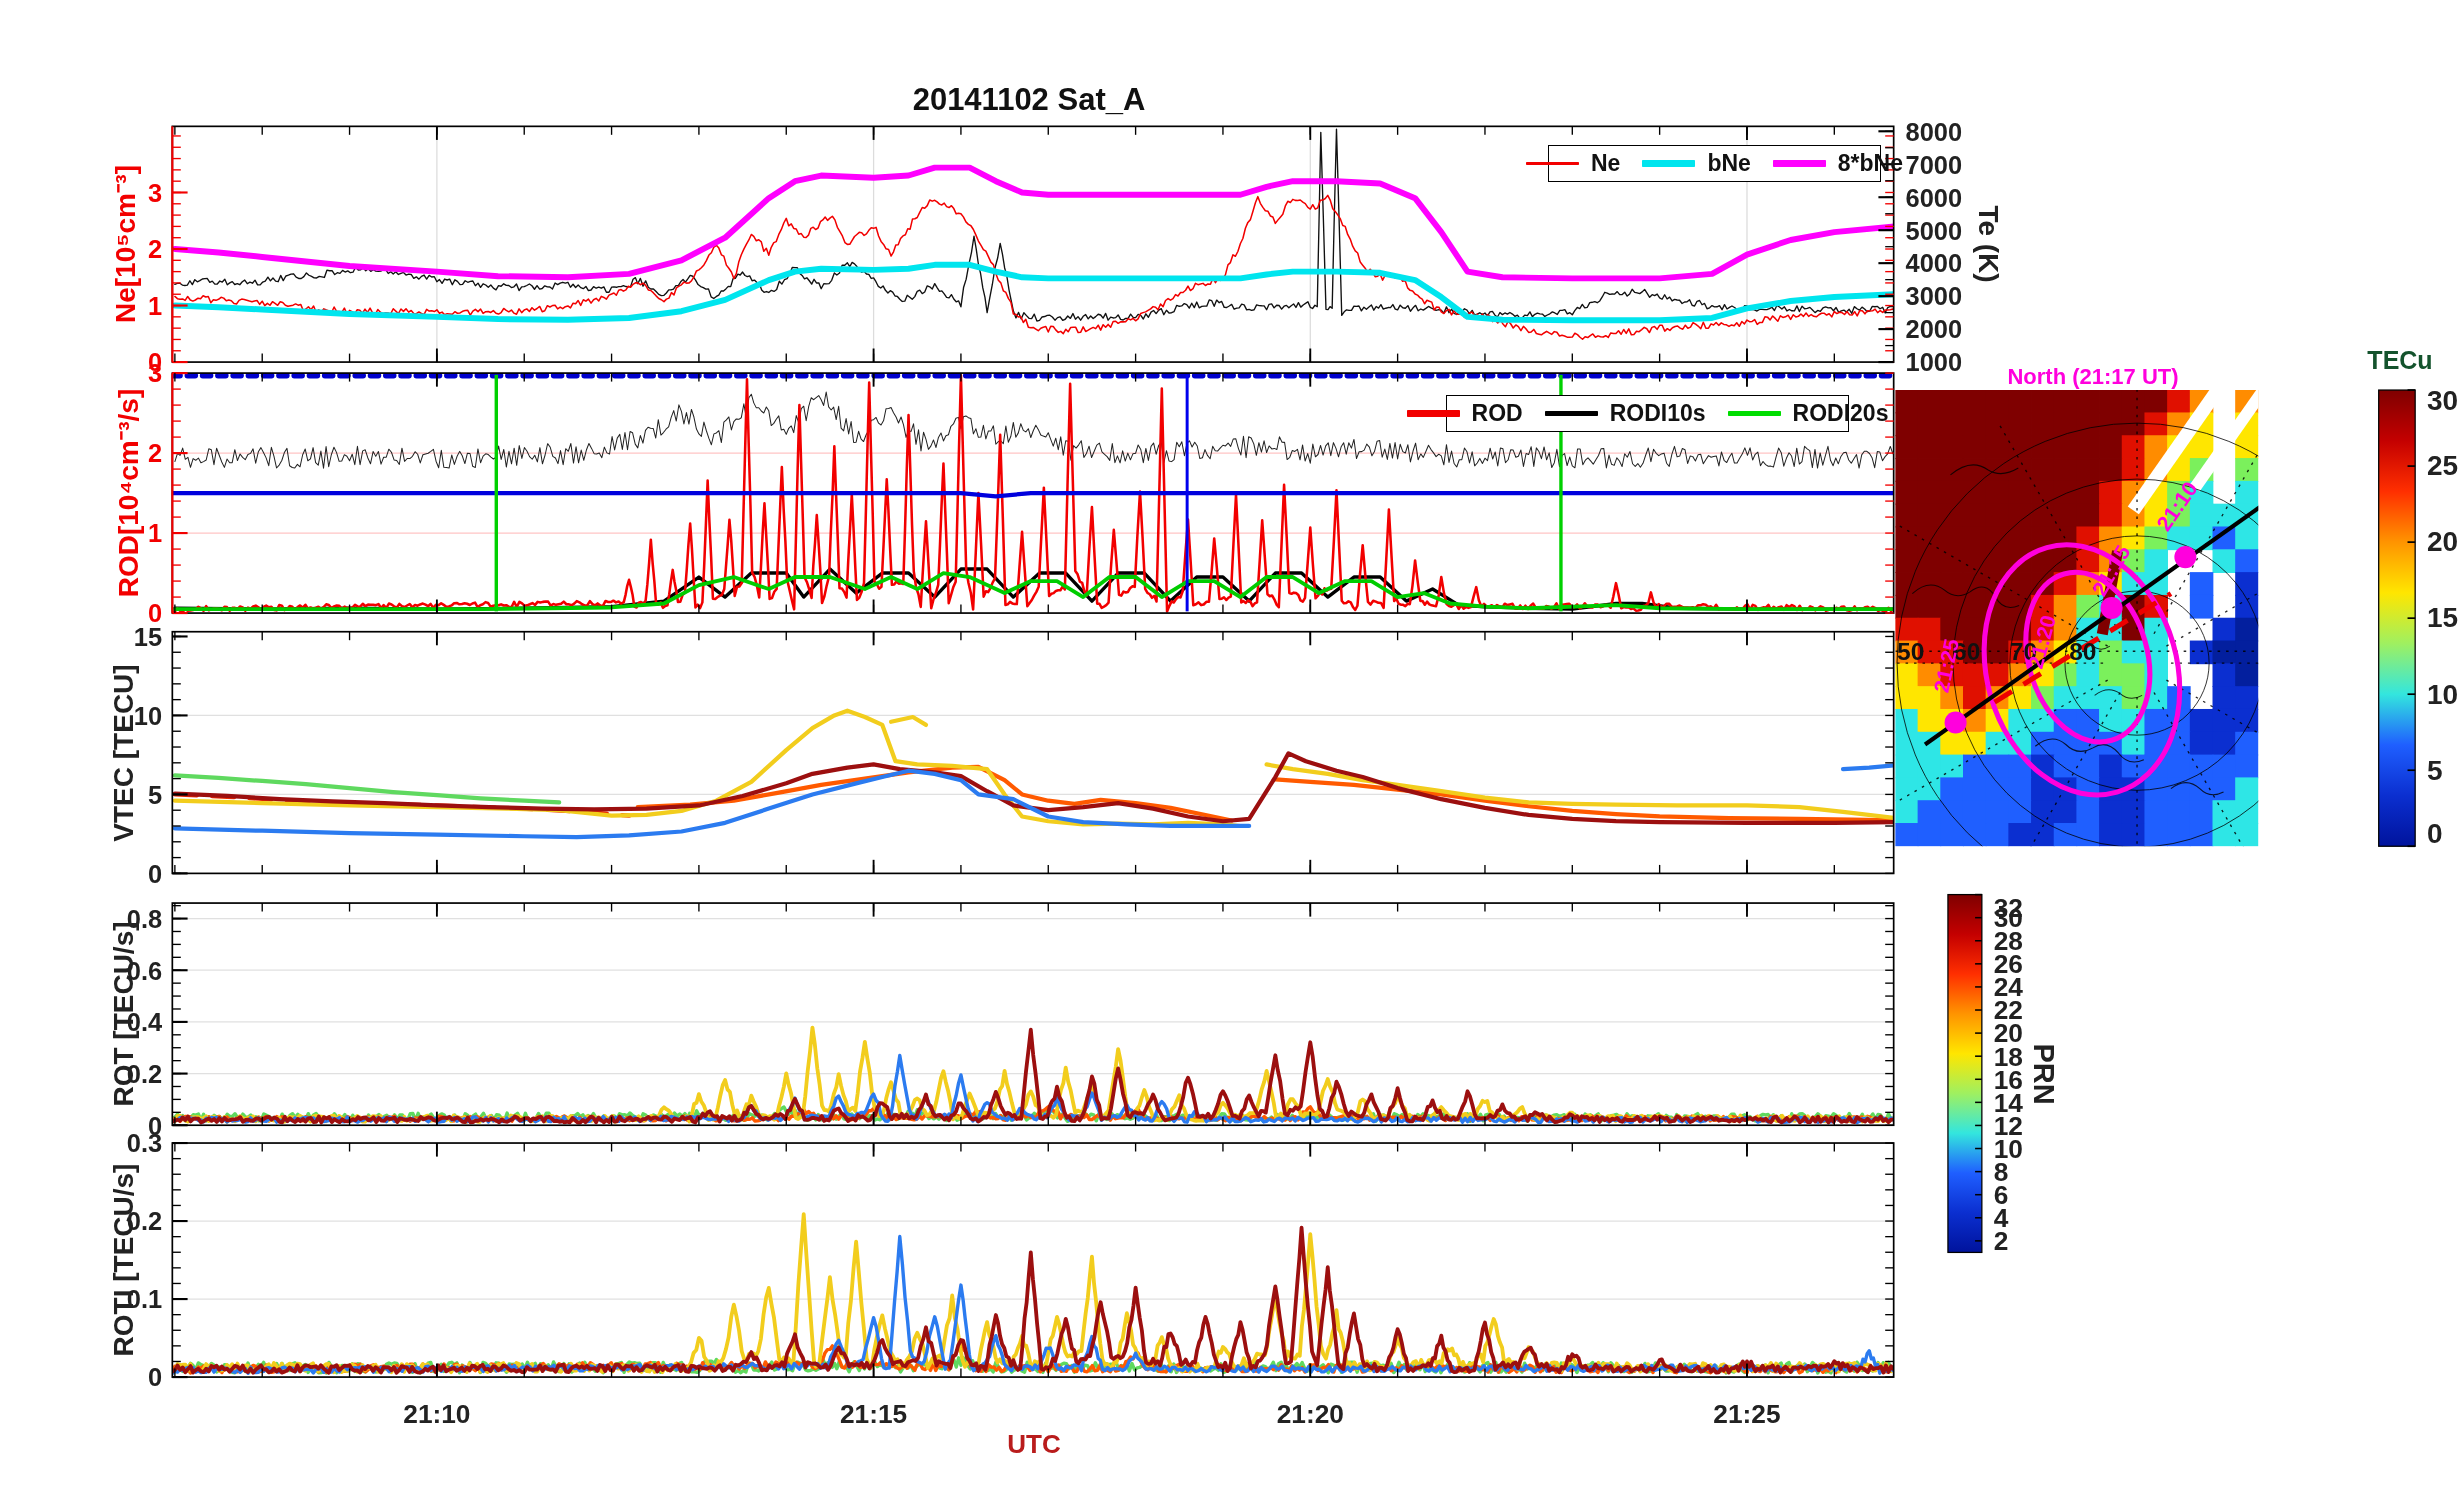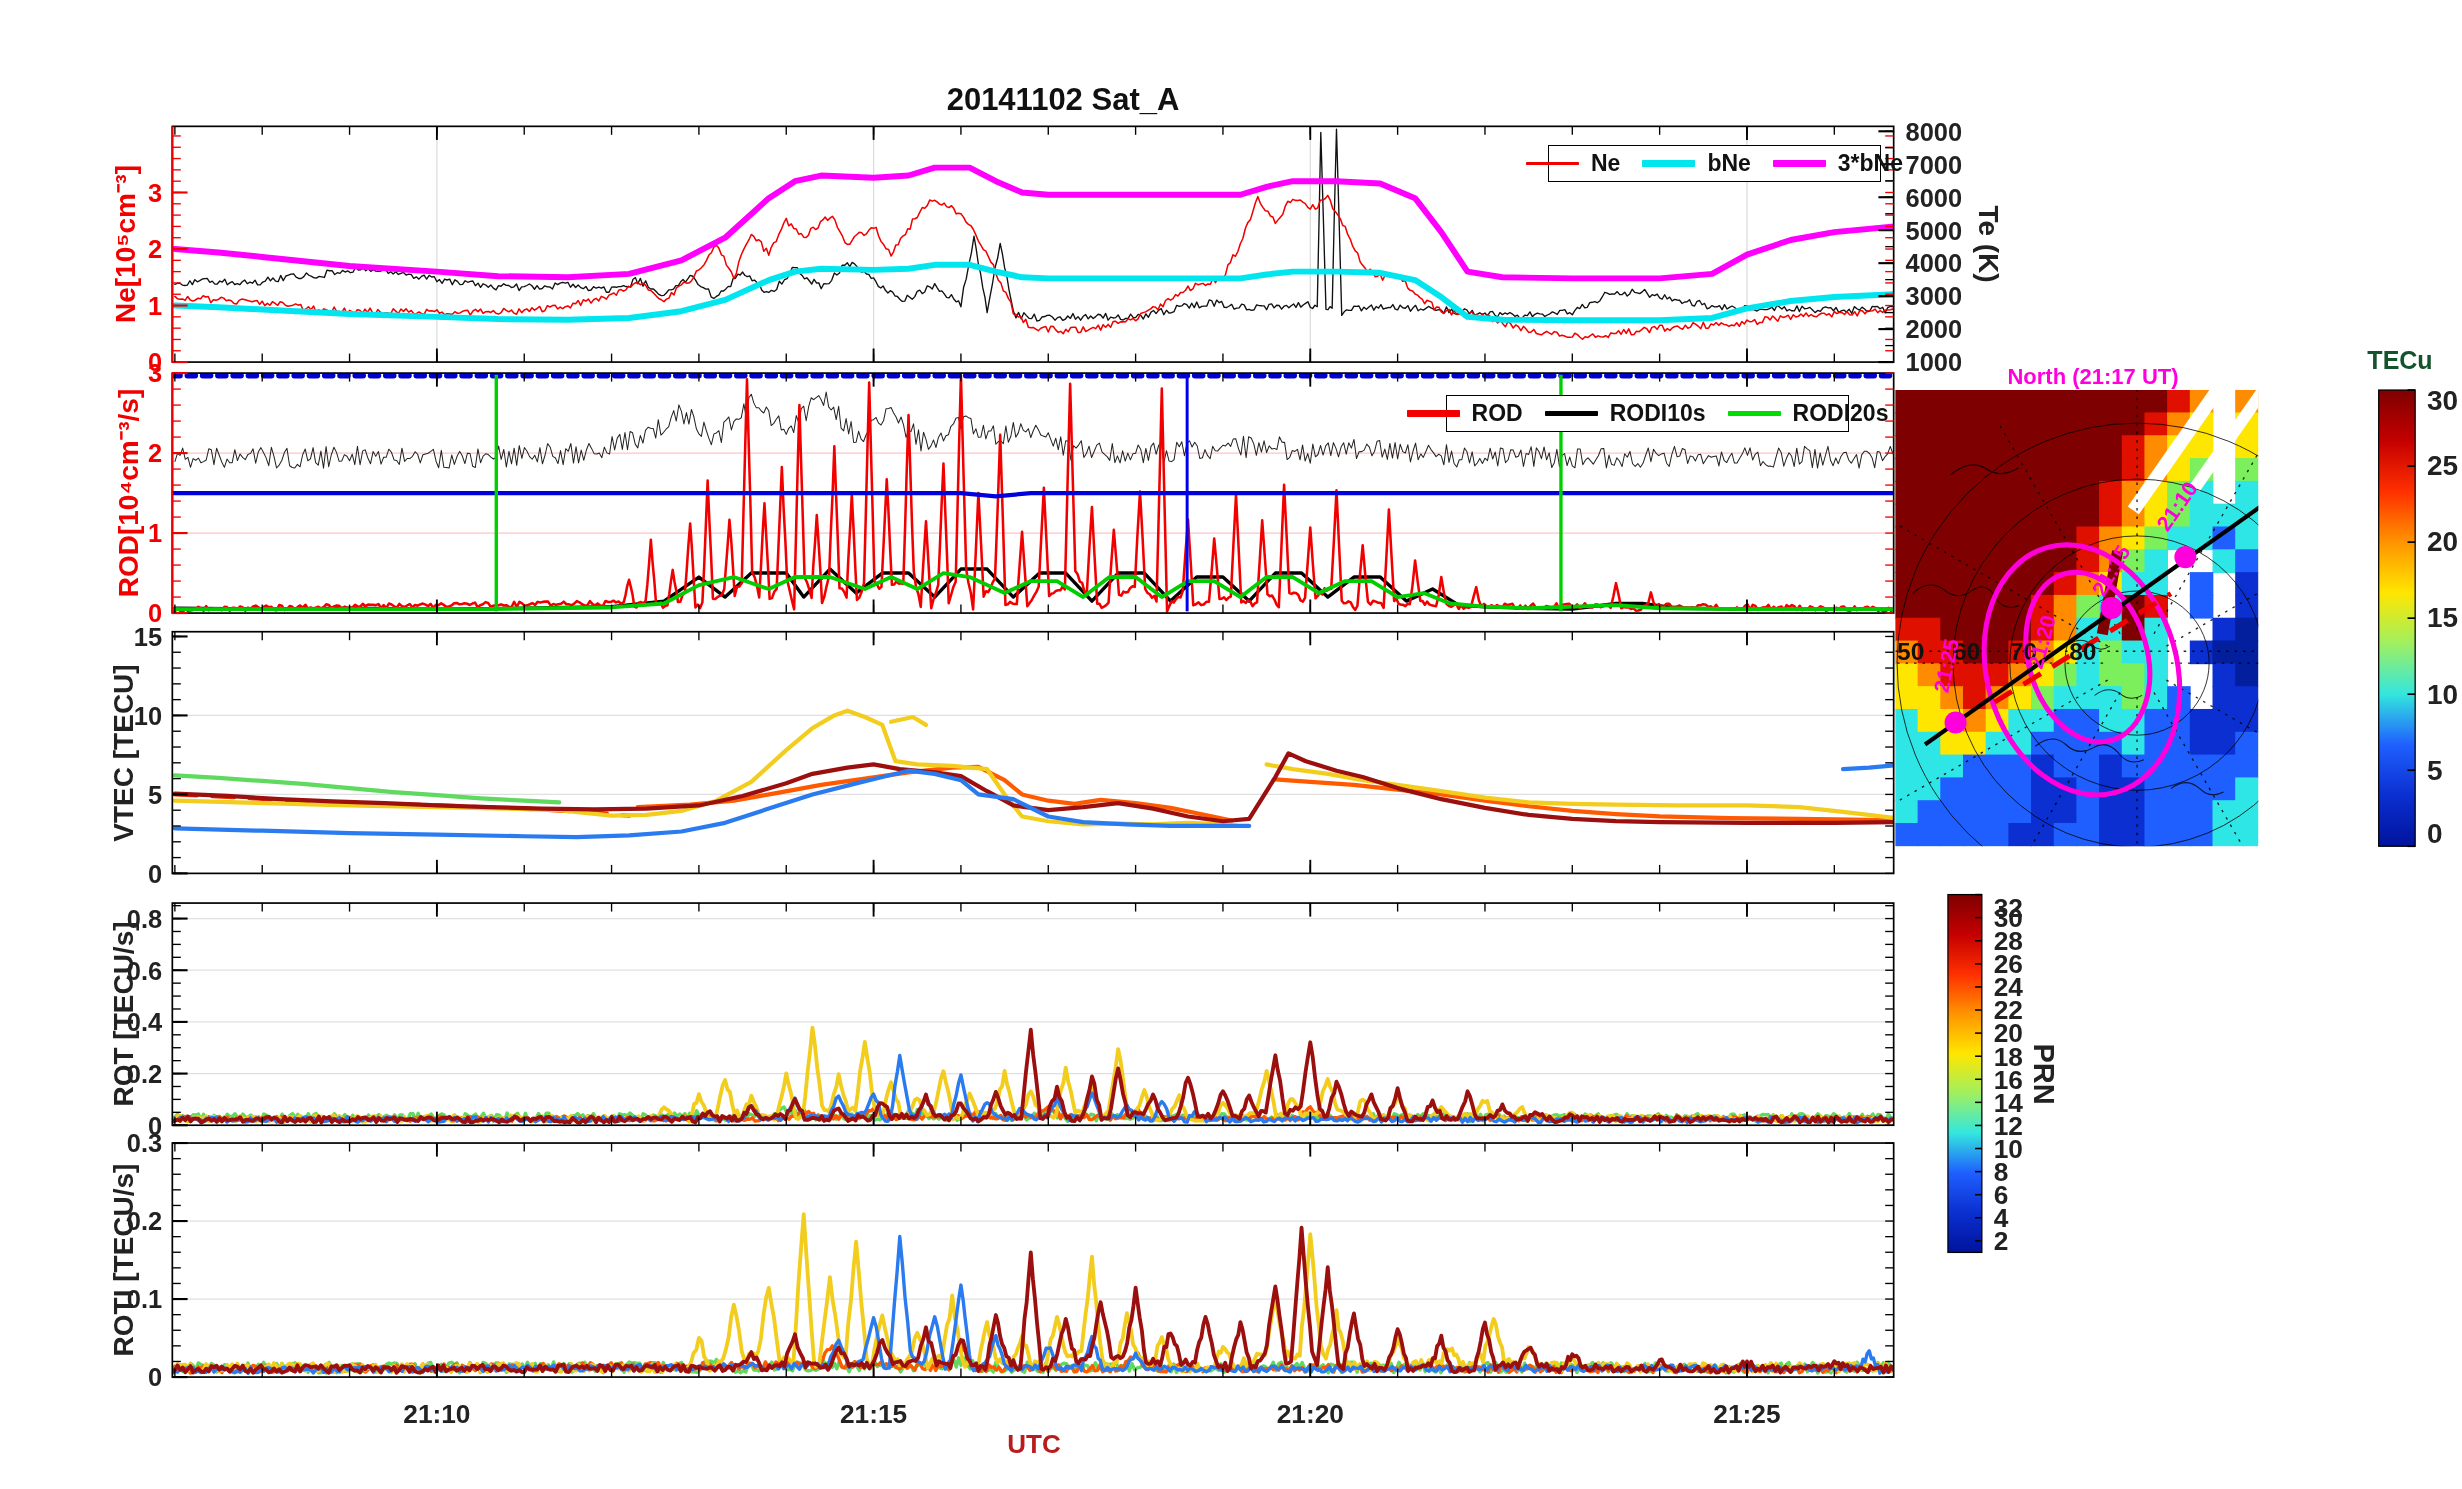--- a/index.html
+++ b/index.html
@@ -1015,21 +1015,21 @@
           <text x="2370" y="778" font-family="&quot;Liberation Sans&quot;,sans-serif" font-weight="bold" font-size="29" fill="#111">70</text>
           <text x="2440" y="778" font-family="&quot;Liberation Sans&quot;,sans-serif" font-weight="bold" font-size="29" fill="#111">80</text>
           <text x="2297" y="818" font-family="&quot;Liberation Sans&quot;,sans-serif" font-weight="bold" font-size="25" fill="#ff00dd" transform="rotate(-78 2297 818)">21:25</text>
           <text x="2408" y="790" font-family="&quot;Liberation Sans&quot;,sans-serif" font-weight="bold" font-size="25" fill="#ff00dd" transform="rotate(-75 2408 790)">21:20</text>
           <text x="2481" y="705" font-family="&quot;Liberation Sans&quot;,sans-serif" font-weight="bold" font-size="25" fill="#ff00dd" transform="rotate(-60 2481 705)">21:15</text>
           <text x="2556" y="628" font-family="&quot;Liberation Sans&quot;,sans-serif" font-weight="bold" font-size="25" fill="#ff00dd" transform="rotate(-55 2556 628)">21:10</text>
         </g>
       </g>
     </svg>
 
-  <div class="abs ttl" style="left:1063px;top:100px;text-align:center;">20141102  Sat_A</div>
+  <div class="abs ttl" style="left:1029px;top:100px;text-align:center;">20141102  Sat_A</div>
 
   <div class="abs vlab red" style="left:124px;top:244px;font-size:28px;">Ne[10⁵cm⁻³]</div>
   <div class="abs vlabR blk" style="left:1988px;top:244px;font-size:28px;">Te (K)</div>
   <div class="abs vlab red" style="left:127px;top:493px;font-size:28px;">ROD[10⁴cm⁻³/s]</div>
   <div class="abs vlab blk" style="left:124px;top:753px;font-size:28px;">VTEC [TECU]</div>
   <div class="abs vlab blk" style="left:124px;top:1014px;font-size:28px;">ROT [TECU/s]</div>
   <div class="abs vlab blk" style="left:124px;top:1260px;font-size:28px;">ROTI [TECU/s]</div>
 
   <div class="abs utc" style="left:1034px;top:1444px;">UTC</div>
 
@@ -1041,21 +1041,21 @@
     <span class="it">
       <span class="sw" style="background: rgb(242, 0, 0); height: 2.5px;"></span>
       <span class="lb">Ne</span>
     </span>
     <span class="it">
       <span class="sw" style="background: rgb(0, 229, 238); height: 6.8px;"></span>
       <span class="lb">bNe</span>
     </span>
     <span class="it">
       <span class="sw" style="background: rgb(255, 0, 255); height: 6.8px;"></span>
-      <span class="lb">3*bNe</span>
+      <span class="lb">8*bNe</span>
     </span>
   </div>
 
   <div class="legend" style="left:1446px;top:395px;width:401px;height:35px;">
     <span class="it">
       <span class="sw" style="background: rgb(242, 0, 0); height: 6.8px;"></span>
       <span class="lb">ROD</span>
     </span>
     <span class="it">
       <span class="sw" style="background: rgb(0, 0, 0); height: 5.1px;"></span>

